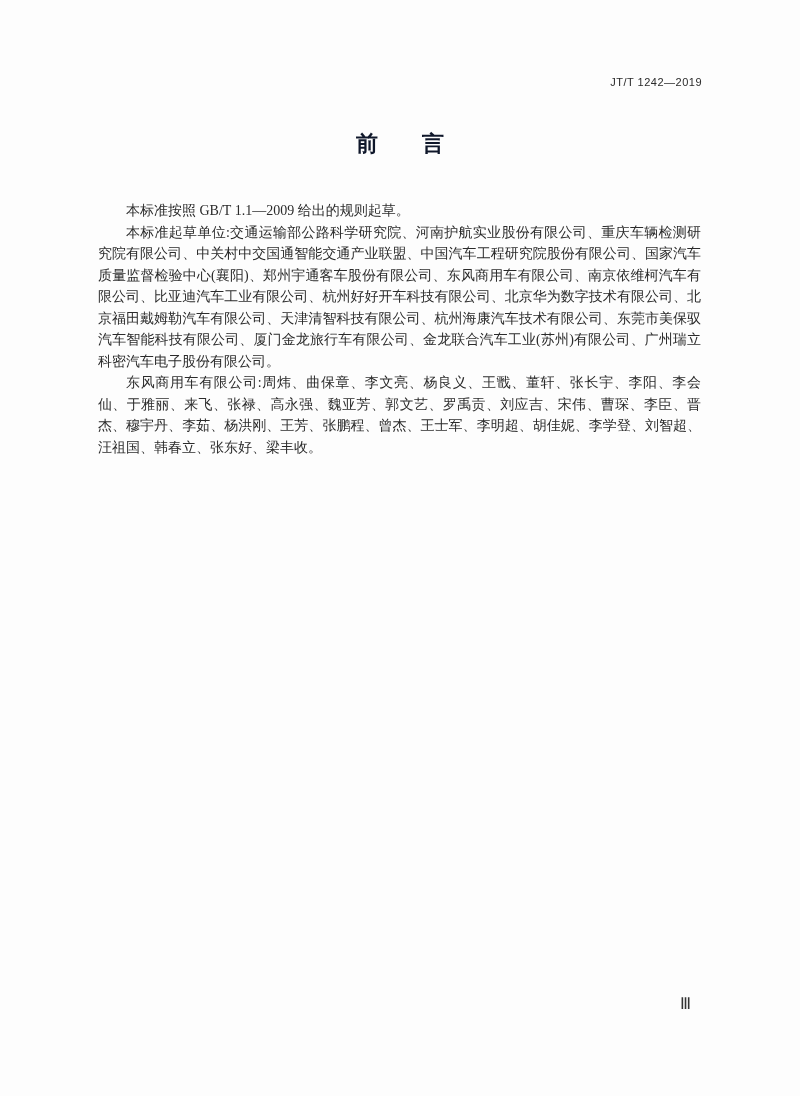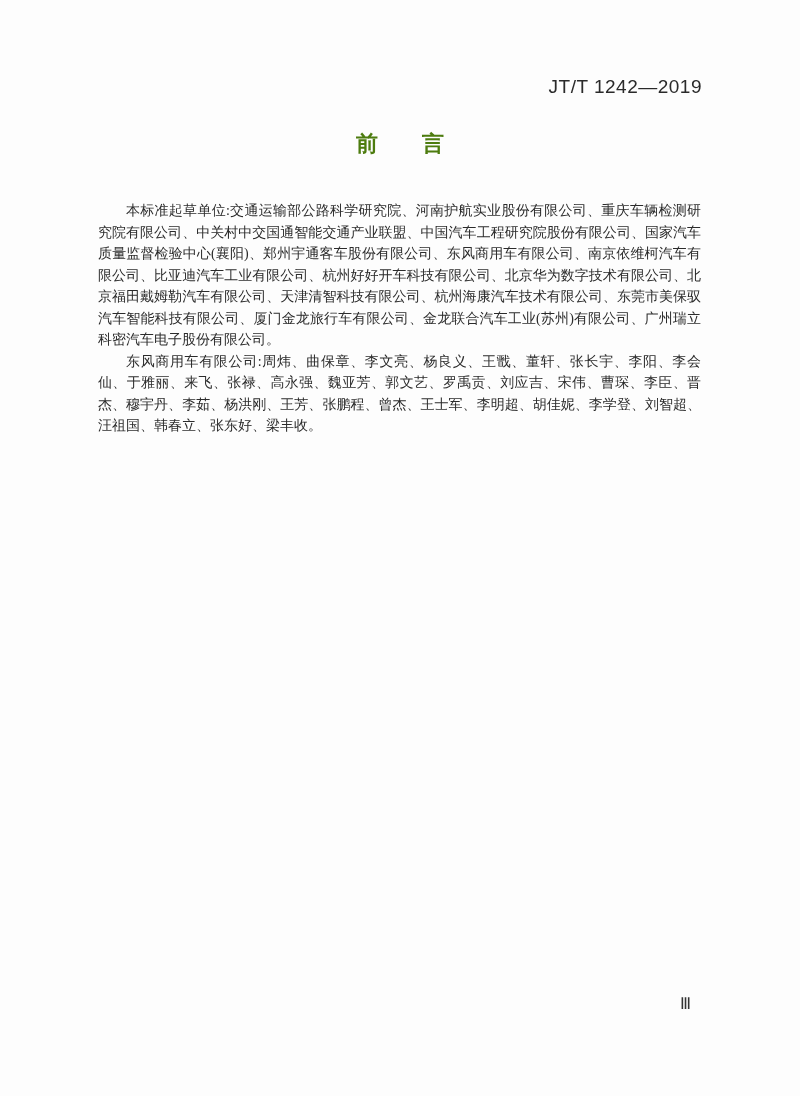--- a/index.html
+++ b/index.html
@@ -26,36 +26,36 @@
     color: #dcdcdc;
     user-select: none;
     z-index: 1;
     line-height: 1;
   }
   .doc-number {
     position: absolute;
     top: 76px;
     right: 98px;
     font-family: "Liberation Sans", sans-serif;
-    font-size: 19px;
+    font-size: 11px;
     letter-spacing: 0.5px;
     color: #2a2a2a;
     z-index: 2;
   }
   .title {
     position: absolute;
     top: 131px;
     left: 0;
     width: 800px;
     margin: 0;
     text-align: center;
     font-family: "Liberation Sans", sans-serif;
     font-weight: bold;
     font-size: 22px;
-    color: #4d7c0f;
+    color: #0f172a;
     white-space: pre;
     z-index: 2;
     line-height: 1.2;
   }
   .body-text {
     position: absolute;
     top: 200px;
     left: 98px;
     width: 603px;
     z-index: 2;
@@ -82,19 +82,20 @@
 <body>
 
 <div class="page">
 
 
   <div class="doc-number">JT/T 1242—2019</div>
 
   <h1 class="title">前　　言</h1>
 
   <div class="body-text">
+    <p>本标准按照 GB/T 1.1—2009 给出的规则起草。</p>
     <p>本标准起草单位:交通运输部公路科学研究院、河南护航实业股份有限公司、重庆车辆检测研究院有限公司、中关村中交国通智能交通产业联盟、中国汽车工程研究院股份有限公司、国家汽车质量监督检验中心(襄阳)、郑州宇通客车股份有限公司、东风商用车有限公司、南京依维柯汽车有限公司、比亚迪汽车工业有限公司、杭州好好开车科技有限公司、北京华为数字技术有限公司、北京福田戴姆勒汽车有限公司、天津清智科技有限公司、杭州海康汽车技术有限公司、东莞市美保驭汽车智能科技有限公司、厦门金龙旅行车有限公司、金龙联合汽车工业(苏州)有限公司、广州瑞立科密汽车电子股份有限公司。</p>
     <p>东风商用车有限公司:周炜、曲保章、李文亮、杨良义、王戬、董轩、张长宇、李阳、李会仙、于雅丽、来飞、张禄、高永强、魏亚芳、郭文艺、罗禹贡、刘应吉、宋伟、曹琛、李臣、晋杰、穆宇丹、李茹、杨洪刚、王芳、张鹏程、曾杰、王士军、李明超、胡佳妮、李学登、刘智超、汪祖国、韩春立、张东好、梁丰收。</p>
   </div>
 
   <div class="page-number">Ⅲ</div>
 
 </div>
 
 </body></html>

